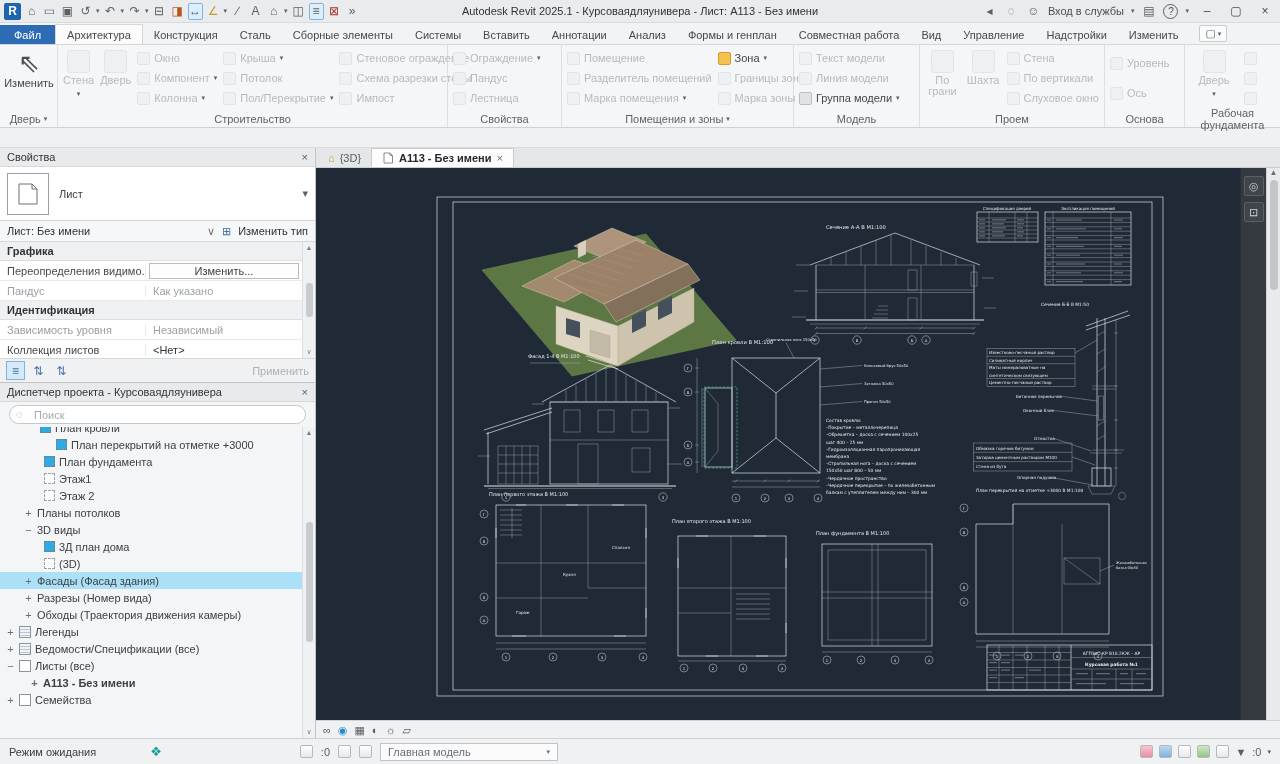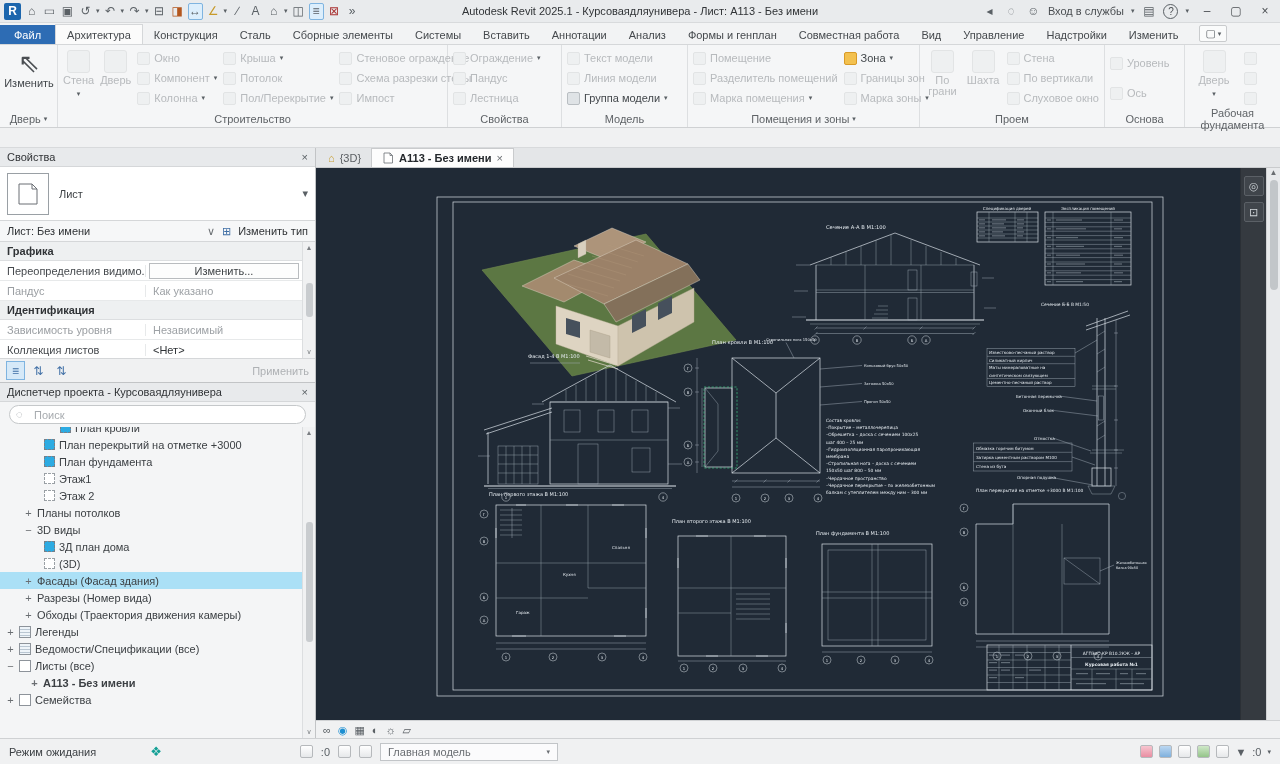--- a/index.html
+++ b/index.html
@@ -293,80 +293,80 @@
             <span class="ric"></span>
             <span>Лестница</span>
           </div>
       </div>
     </div>
     <div class="rlabel">
         <span>Свойства</span>
       </div>
   </div>
 
+  <div class="rpanel" style="width:232px">
+    <div class="rbody">
+      <div class="scol">
+        <div class="ri dis">
+            <span class="ric"></span>
+            <span>Помещение</span>
+          </div>
+        <div class="ri dis">
+            <span class="ric"></span>
+            <span>Разделитель помещений</span>
+          </div>
+        <div class="ri dis">
+            <span class="ric"></span>
+            <span>Марка помещения</span>
+            <span class="crt">▾</span>
+          </div>
+      </div>
+      <div class="scol">
+        <div class="ri en zone">
+            <span class="ric"></span>
+            <span>Зона</span>
+            <span class="crt">▾</span>
+          </div>
+        <div class="ri dis">
+            <span class="ric"></span>
+            <span>Границы зон</span>
+          </div>
+        <div class="ri dis">
+            <span class="ric"></span>
+            <span>Марка зоны</span>
+            <span class="crt">▾</span>
+          </div>
+      </div>
+    </div>
+    <div class="rlabel">
+        <span>Помещения и зоны</span>
+        <span class="crt">▾</span>
+      </div>
+  </div>
+
   <div class="rpanel" style="width:126px">
     <div class="rbody">
       <div class="scol">
         <div class="ri dis">
             <span class="ric"></span>
             <span>Текст модели</span>
           </div>
         <div class="ri dis">
             <span class="ric"></span>
             <span>Линия модели</span>
           </div>
         <div class="ri en">
             <span class="ric"></span>
             <span>Группа модели</span>
             <span class="crt">▾</span>
           </div>
       </div>
     </div>
     <div class="rlabel">
         <span>Модель</span>
-      </div>
-  </div>
-
-  <div class="rpanel" style="width:232px">
-    <div class="rbody">
-      <div class="scol">
-        <div class="ri dis">
-            <span class="ric"></span>
-            <span>Помещение</span>
-          </div>
-        <div class="ri dis">
-            <span class="ric"></span>
-            <span>Разделитель помещений</span>
-          </div>
-        <div class="ri dis">
-            <span class="ric"></span>
-            <span>Марка помещения</span>
-            <span class="crt">▾</span>
-          </div>
-      </div>
-      <div class="scol">
-        <div class="ri en zone">
-            <span class="ric"></span>
-            <span>Зона</span>
-            <span class="crt">▾</span>
-          </div>
-        <div class="ri dis">
-            <span class="ric"></span>
-            <span>Границы зон</span>
-          </div>
-        <div class="ri dis">
-            <span class="ric"></span>
-            <span>Марка зоны</span>
-            <span class="crt">▾</span>
-          </div>
-      </div>
-    </div>
-    <div class="rlabel">
-        <span>Помещения и зоны</span>
-        <span class="crt">▾</span>
       </div>
   </div>
 
   <div class="rpanel" style="width:185px">
     <div class="rbody">
       <div class="bigbtn dis" style="width:40px">
           <span class="bigic"></span>
           <span>По грани</span>
         </div>
       <div class="bigbtn dis" style="width:40px">
@@ -506,25 +506,25 @@
     <div class="browser">
       <div class="phead">
           <span>Диспетчер проекта - Курсоваядляунивера</span>
           <span class="x">×</span>
         </div>
       <div class="bsearch">
         <span class="mag">◌</span>
         <input class="srch" placeholder="Поиск" style="">
       </div>
       <div class="tree">
-        <div class="ti cut" style="padding-left:60px">
+        <div class="ti cut" style="padding-left:40px">
             <span class="vicon blue"></span>
             <span>План кровли</span>
           </div>
-        <div class="ti" style="padding-left:44px">
+        <div class="ti" style="padding-left:56px">
             <span class="vicon blue"></span>
             <span>План перекрытий на отметке +3000</span>
           </div>
         <div class="ti" style="padding-left:44px">
             <span class="vicon blue"></span>
             <span>План фундамента</span>
           </div>
         <div class="ti" style="padding-left:44px">
             <span class="vicon"></span>
             <span>Этаж1</span>

